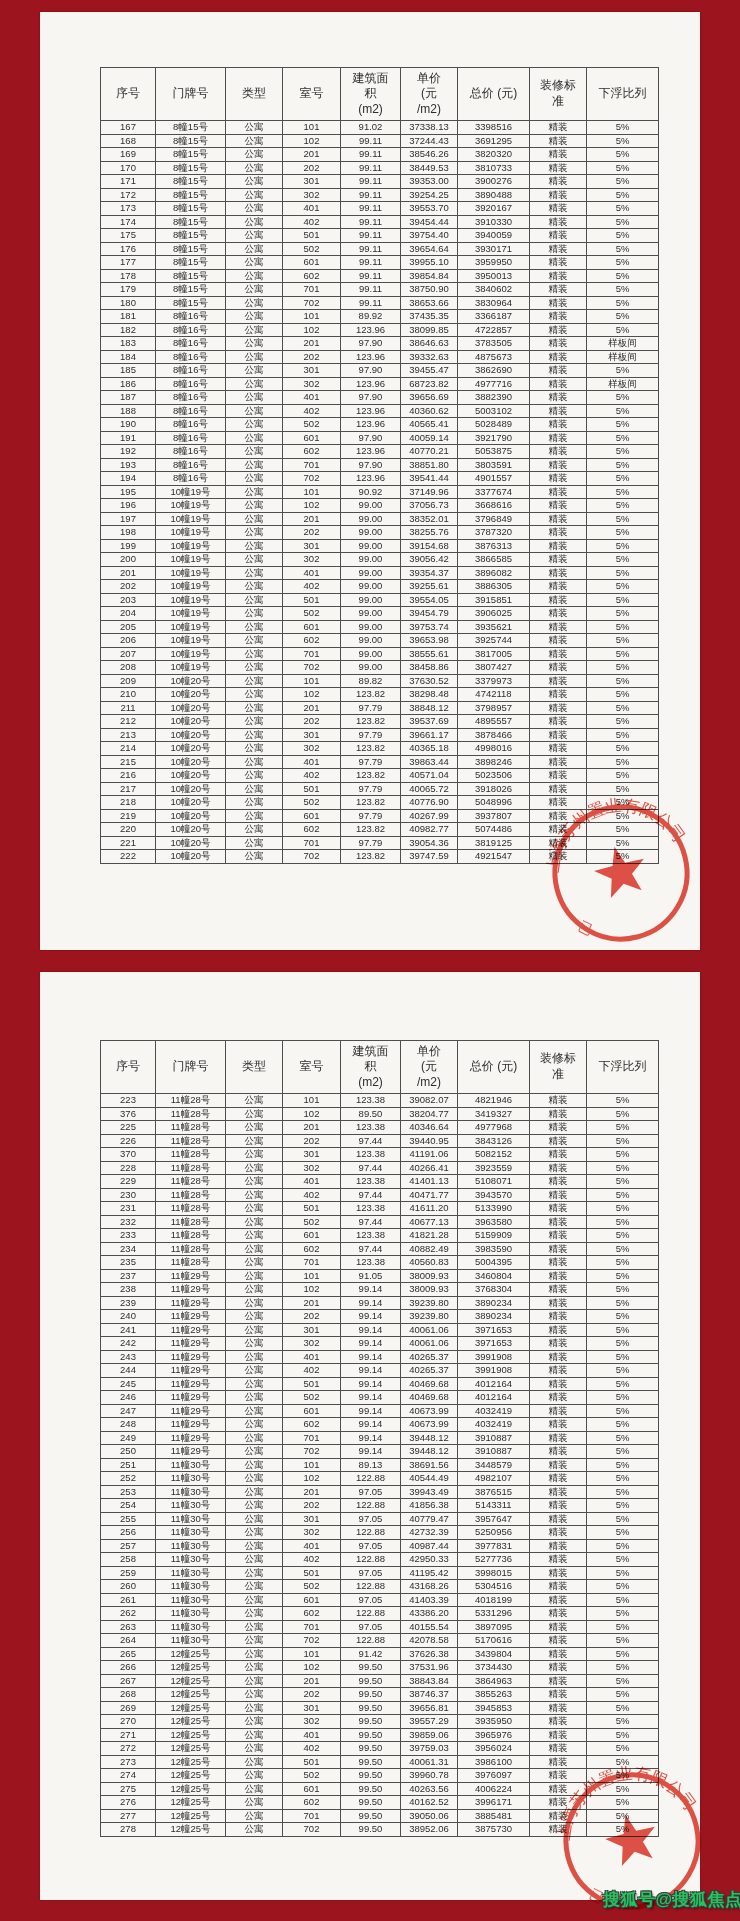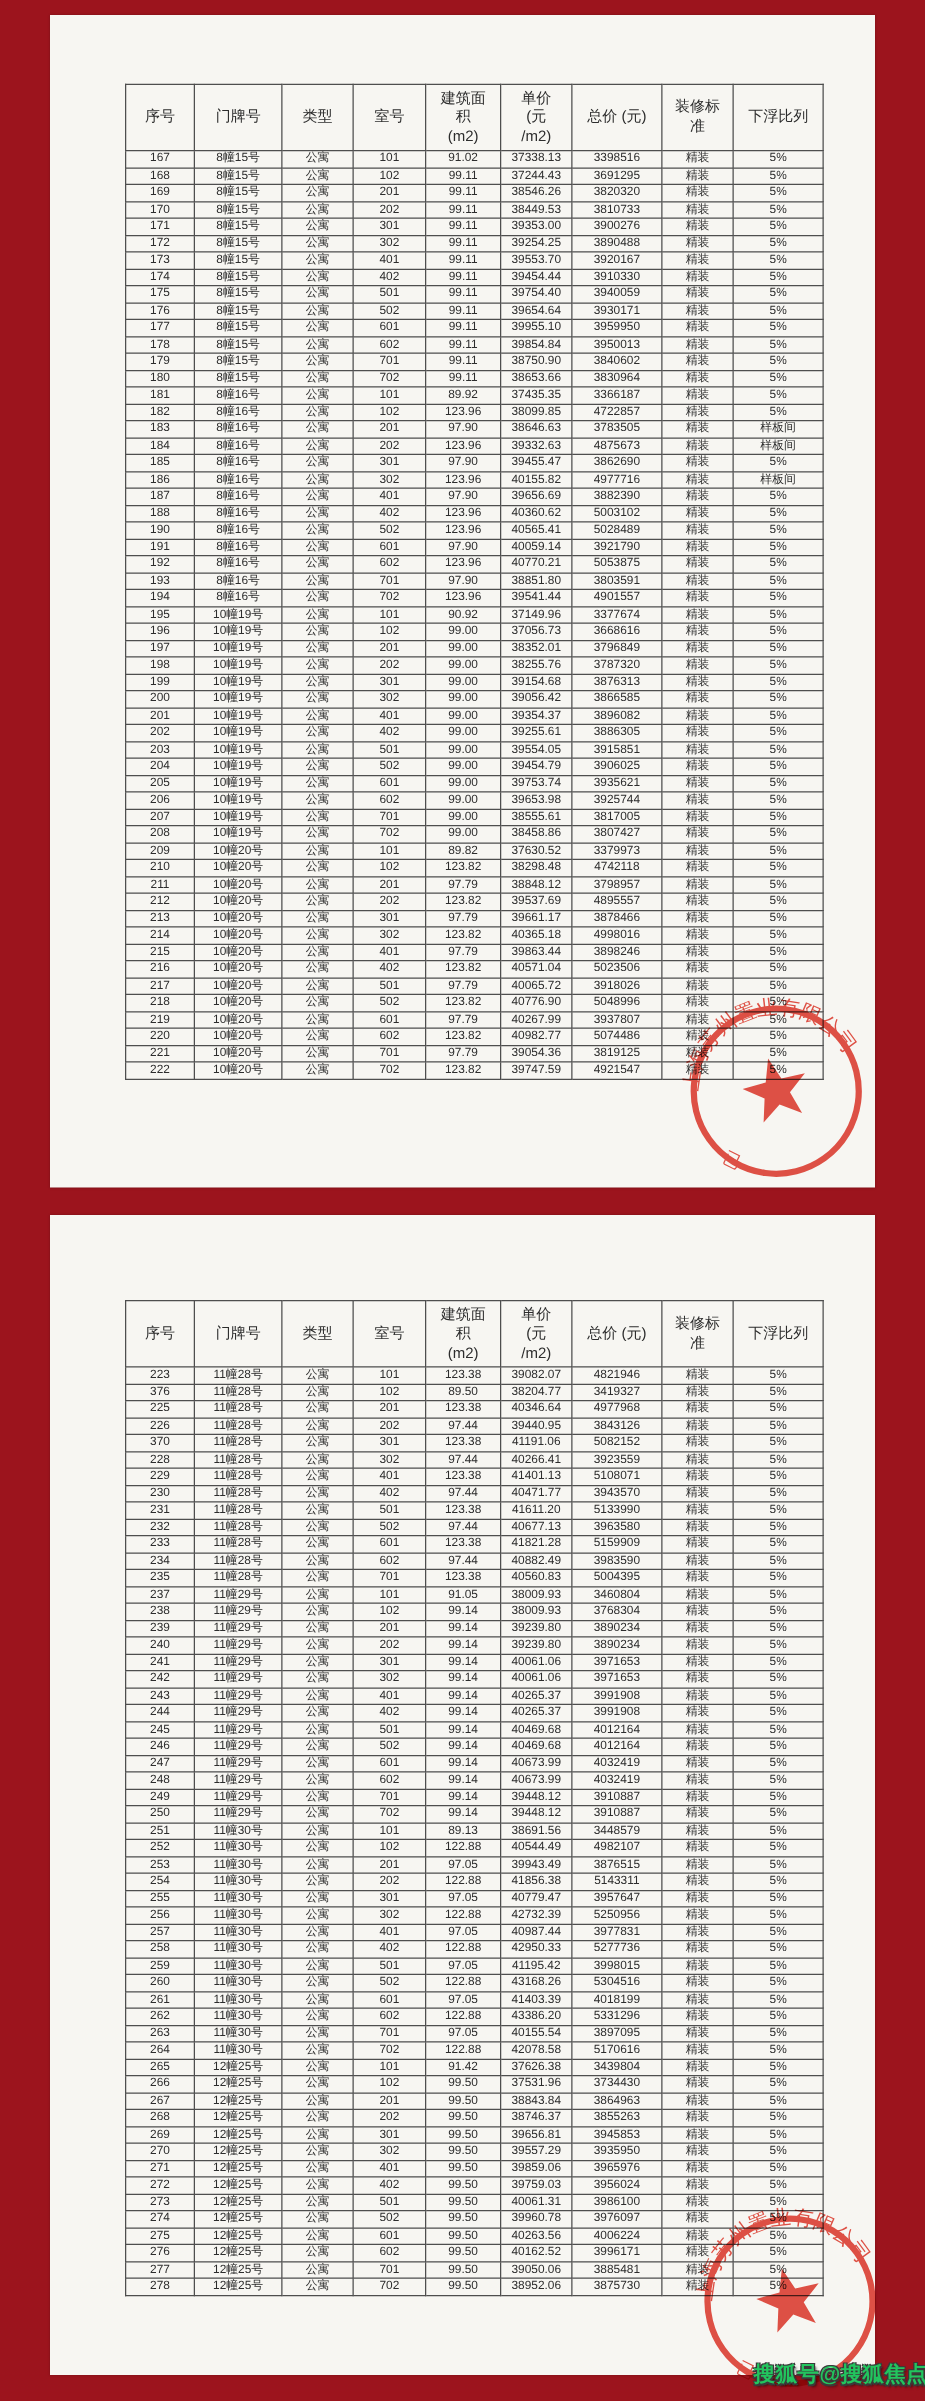--- a/index.html
+++ b/index.html
@@ -295,21 +295,21 @@
           <td class="col-total">3862690</td>
           <td>精装</td>
           <td>5%</td>
         </tr>
         <tr>
           <td>186</td>
           <td>8幢16号</td>
           <td>公寓</td>
           <td>302</td>
           <td>123.96</td>
-          <td class="col-unit">40155.82</td>
+          <td class="col-unit">68723.82</td>
           <td class="col-total">4977716</td>
           <td>精装</td>
           <td>样板间</td>
         </tr>
         <tr>
           <td>187</td>
           <td>8幢16号</td>
           <td>公寓</td>
           <td>401</td>
           <td>97.90</td>

